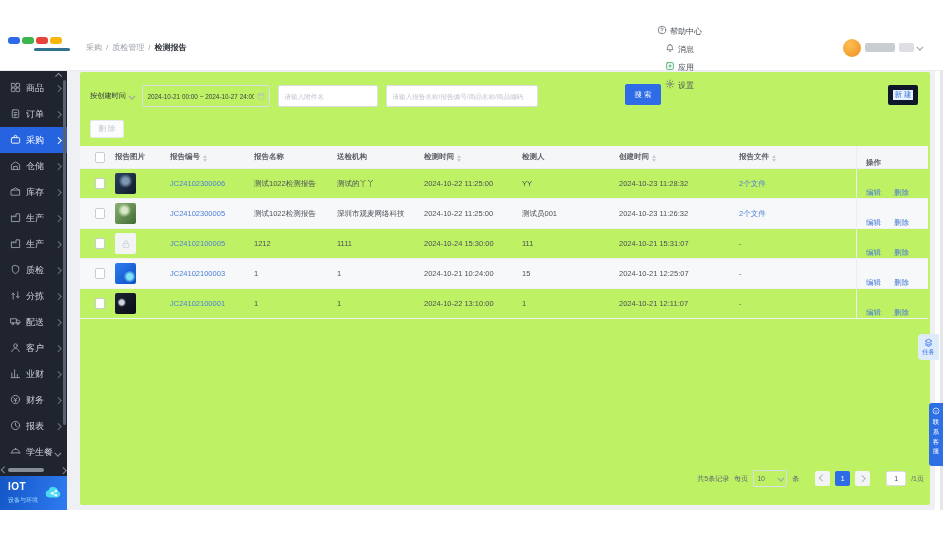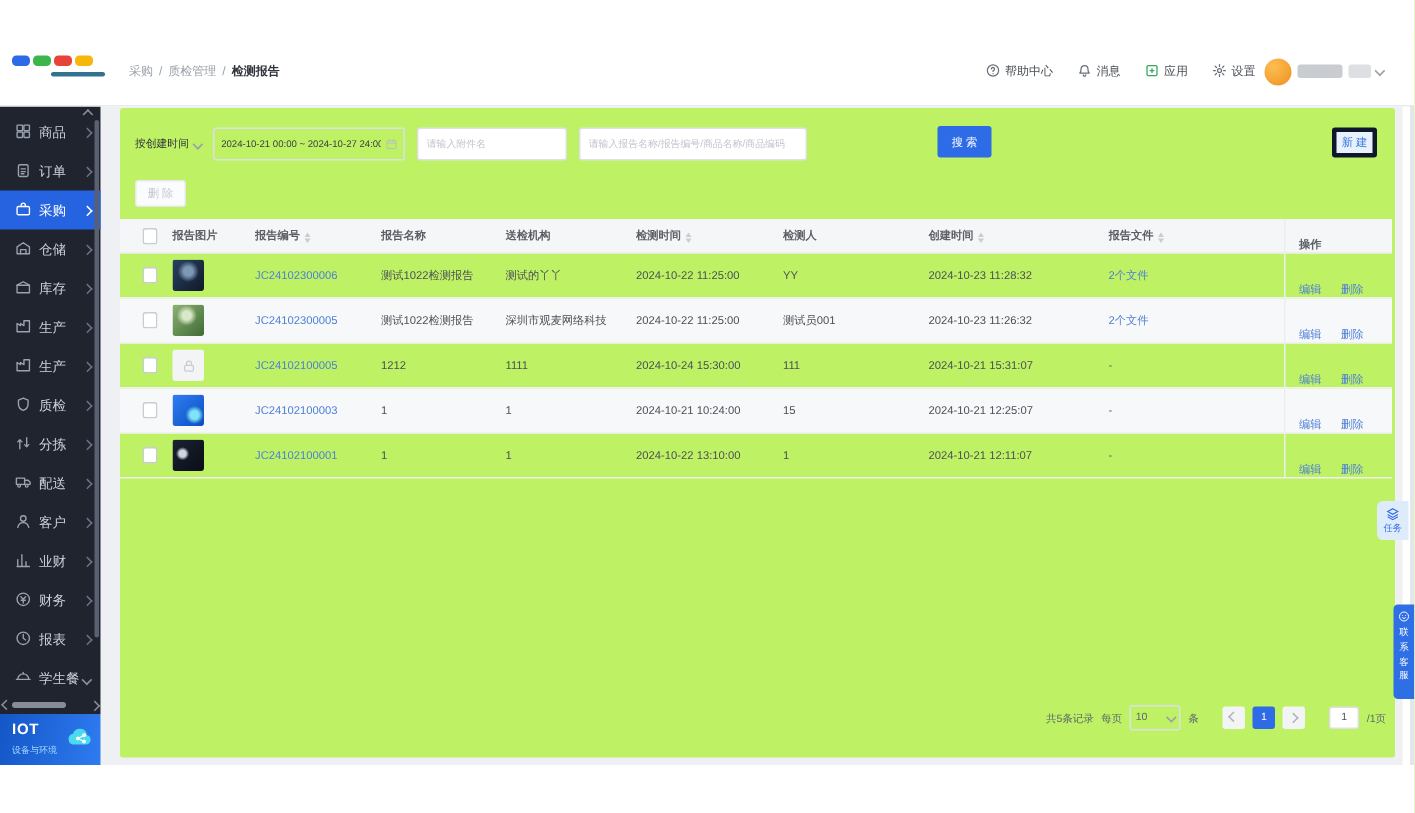--- a/index.html
+++ b/index.html
@@ -7,21 +7,21 @@
   .screen{position:relative;width:943px;height:542px;background:#fff;overflow:hidden;}
 
   
   .app-header{position:absolute;left:0;top:25px;width:943px;height:45px;background:#fff;border-bottom:1px solid #e9ebef;z-index:6;}
   .logo{position:absolute;left:8px;top:12px;width:68px;height:22px;}
   .logo-pills{display:flex;gap:2px;}
   .logo-pill{width:12px;height:7px;border-radius:3px;}
   .logo-swoosh{margin:4px 0 0 26px;width:36px;height:2.5px;border-radius:2px;background:#2f7390;}
   .breadcrumb{position:absolute;left:86px;top:0;height:45px;display:flex;align-items:center;gap:4px;font-size:8px;color:#9aa0a8;}
   .breadcrumb .current{color:#2f333b;font-weight:bold;}
-  .header-menu{position:absolute;left:657px;top:0;height:45px;display:flex;align-items:center;gap:16px;}
+  .header-menu{position:absolute;left:657px;top:0;height:45px;display:flex;align-items:center;gap:6px;flex-direction:column;}
   .menu-item{display:flex;align-items:center;gap:3px;font-size:8px;color:#4a4f57;cursor:pointer;}
   .menu-item svg{width:10px;height:10px;color:#6a7078;}
   .user{position:absolute;left:843px;top:0;height:45px;display:flex;align-items:center;gap:4px;}
   .avatar{width:18px;height:18px;border-radius:50%;background:radial-gradient(circle at 35% 30%,#fcbf52,#ef8f1f);}
   .blur1{width:30px;height:9px;border-radius:2px;background:#c9ccd1;}
   .blur2{width:15px;height:9px;border-radius:2px;background:#dddfe3;}
 
   
   .chev{display:inline-block;width:3.5px;height:3.5px;border-top:1px solid currentColor;border-right:1px solid currentColor;}
   .chev-r{transform:rotate(45deg);}
@@ -59,21 +59,21 @@
   .time-select{display:flex;align-items:center;gap:4px;font-size:7.2px;color:#2f333b;cursor:pointer;}
   .time-select .chev{color:#9aa0a8;}
   .date-box{width:118px;height:20px;border:1px solid #dcdfe6;border-radius:2px;display:flex;align-items:center;padding:0 4px;gap:3px;cursor:pointer;}
   .date-box span{flex:1;font-size:6.4px;color:#3a3f47;white-space:nowrap;overflow:hidden;}
   .date-box svg{width:8px;height:8px;color:#b8bcc4;flex:none;}
   .f-input{height:20px;border:1px solid #dcdfe6;border-radius:2px;font-size:6.6px;color:#3a3f47;padding:0 5px;outline:none;font-family:inherit;}
   .f-input::placeholder{color:#c0c5cd;}
   .inp-report{width:140px;}
   .inp-attach{width:88px;}
   .search-btn{position:absolute;left:545px;top:12px;width:36px;height:21px;background:#2e6be6;color:#fff;font-size:7.5px;border:none;border-radius:2px;cursor:pointer;font-family:inherit;}
-  .new-btn{position:absolute;right:12px;top:13px;width:30px;height:20px;background:#e8f1fd;border:3px solid #0f172a;color:#3579de;font-size:7.5px;border-radius:2px;cursor:pointer;font-family:inherit;padding:0;}
+  .new-btn{position:absolute;right:12px;top:13px;width:30px;height:20px;background:#e8f1fd;border:5px solid #0f172a;color:#3579de;font-size:7.5px;border-radius:2px;cursor:pointer;font-family:inherit;padding:0;}
   .delete-btn{position:absolute;left:10px;top:48px;width:34px;height:18px;background:#fbfcfd;border:1px solid #e6e8ec;color:#c4c8d0;font-size:7.5px;border-radius:2px;font-family:inherit;}
 
   
   .table{position:absolute;left:0;top:74px;width:848px;}
   .tr{display:flex;align-items:center;height:29px;padding-left:15px;border-bottom:1px solid #f0f1f3;font-size:7.5px;color:#4c5057;}
   .tr.head{height:22px;background:#f5f6f8;font-weight:bold;color:#5c6066;border-bottom:1px solid #ebedf0;}
   .tr.stripe{background:#f7f8fa;}
   .cell{flex:none;display:flex;align-items:flex-end;overflow:hidden;white-space:nowrap;}
   .c-check{width:10px;margin-right:0;}
   .c-img{width:65px;padding-left:10px;box-sizing:border-box;}

